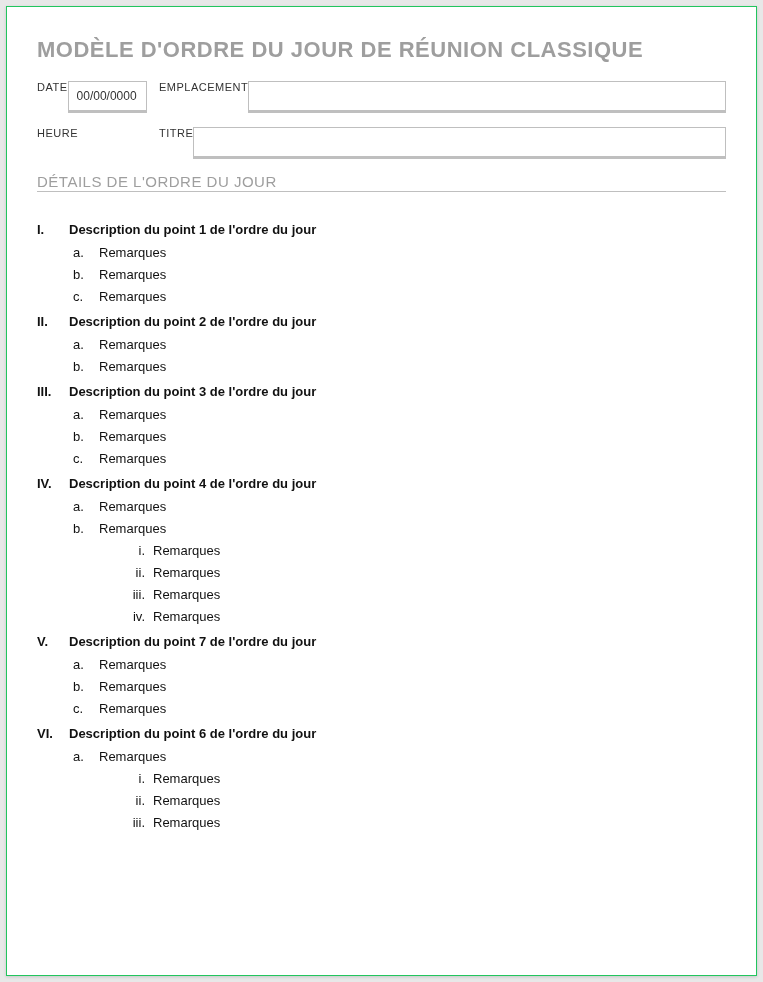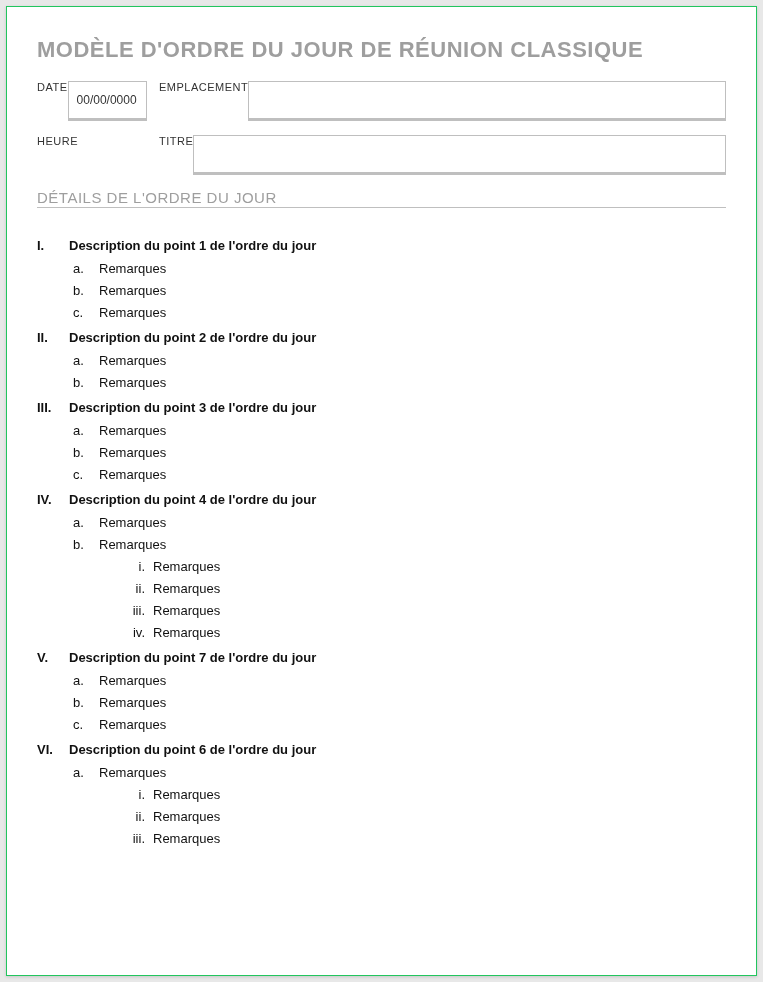--- a/index.html
+++ b/index.html
@@ -36,21 +36,21 @@
   .field.wide { flex: 1; }
   .label {
     font-size: 11px;
     color: #333;
     letter-spacing: 0.5px;
     margin-bottom: 3px;
   }
   .input {
     border: 1px solid #bfbfbf;
     border-bottom: 3px solid #bfbfbf;
-    height: 40px;
+    height: 32px;
     padding: 0 8px;
     font-family: inherit;
     font-size: 12px;
     color: #333;
     background: #fff;
     outline: none;
     width: 100%;
   }
   .section-header {
     font-size: 15px;

